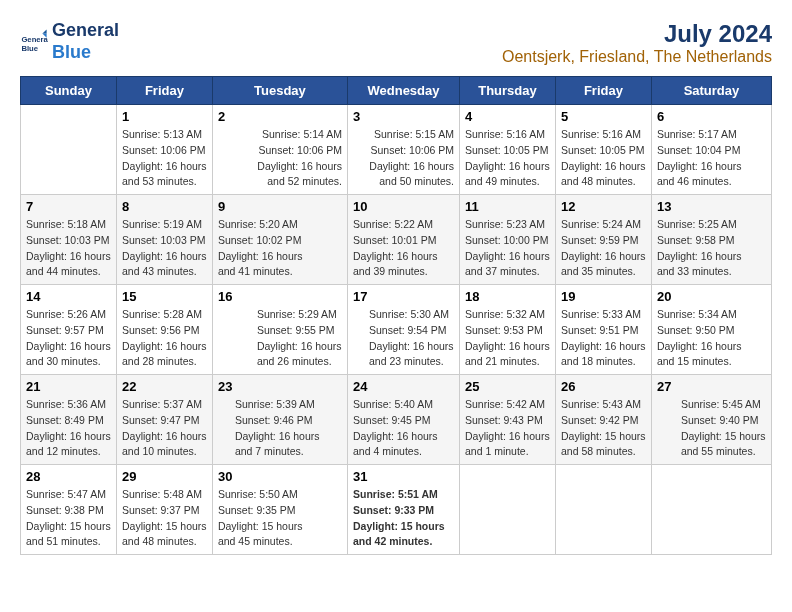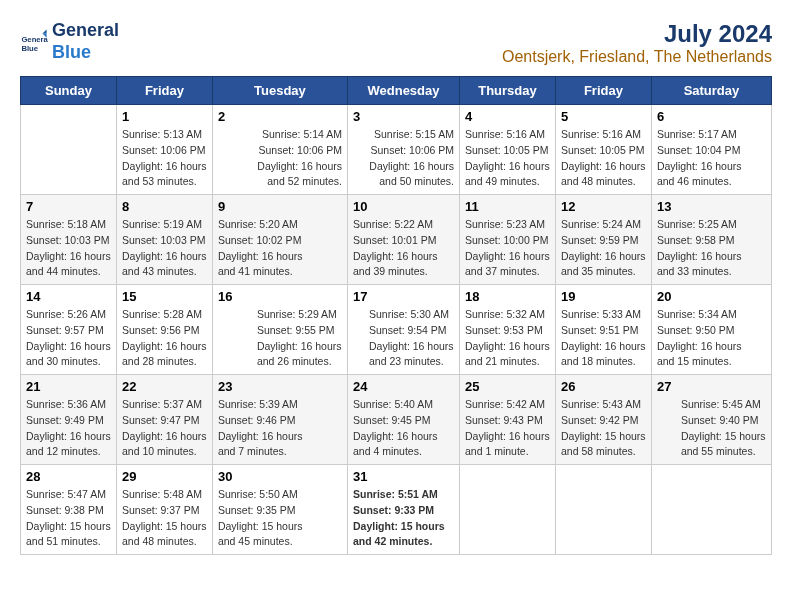--- a/index.html
+++ b/index.html
@@ -259,34 +259,34 @@
           <div class="day-info" style="white-space: pre-line;">Sunrise: 5:34 AM
 Sunset: 9:50 PM
 Daylight: 16 hours
 and 15 minutes.</div>
         </td>
       </tr>
       <tr>
         <td>
           <span class="day-number">21</span>
           <div class="day-info" style="white-space: pre-line;">Sunrise: 5:36 AM
-Sunset: 9:49 PM
+Sunset: 8:49 PM
 Daylight: 16 hours
 and 12 minutes.</div>
         </td>
         <td>
           <span class="day-number">22</span>
           <div class="day-info" style="white-space: pre-line;">Sunrise: 5:37 AM
 Sunset: 9:47 PM
 Daylight: 16 hours
 and 10 minutes.</div>
         </td>
         <td>
           <span class="day-number">23</span>
-          <div class="day-info" style="white-space: pre-line;">Sunrise: 5:39 AM
+          <div class="day-info" style="white-space: pre-line; margin-left: 17px;">Sunrise: 5:39 AM
 Sunset: 9:46 PM
 Daylight: 16 hours
 and 7 minutes.</div>
         </td>
         <td>
           <span class="day-number">24</span>
           <div class="day-info" style="white-space: pre-line;">Sunrise: 5:40 AM
 Sunset: 9:45 PM
 Daylight: 16 hours
 and 4 minutes.</div>

